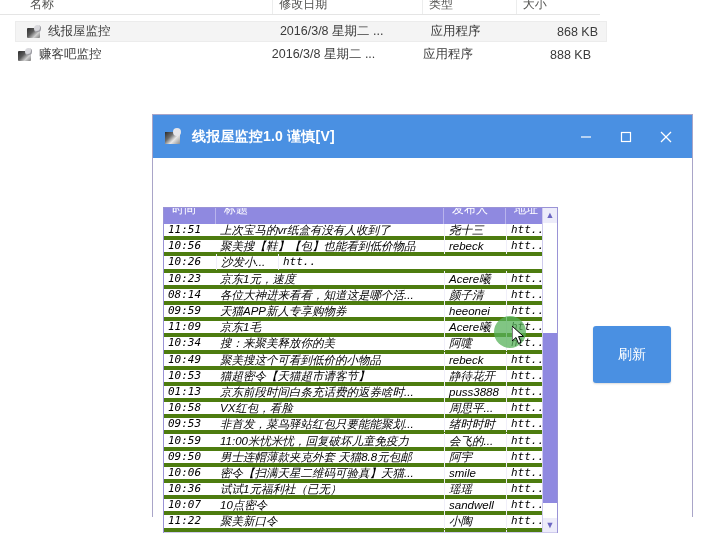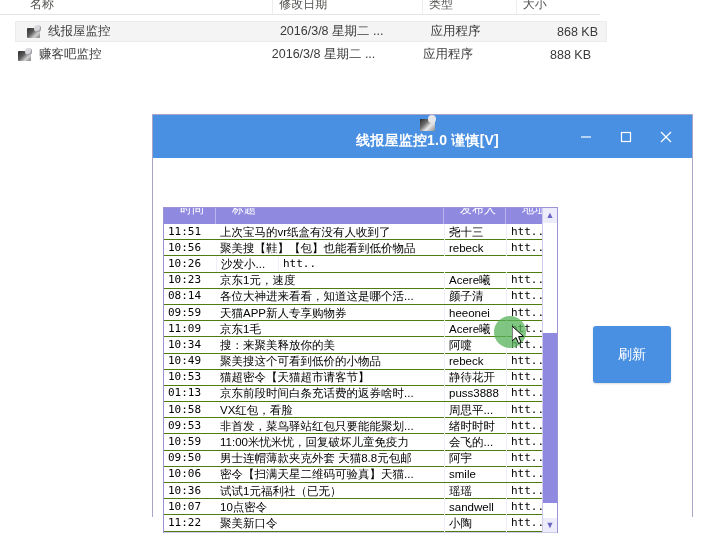--- a/index.html
+++ b/index.html
@@ -104,21 +104,20 @@
     background: #ffffff;
     border: 1px solid #a9a5c8;
     box-sizing: border-box;
   }
   .titlebar {
     position: relative;
     height: 43px;
     background: #4a90e2;
     display: flex;
     align-items: center;
-    flex-direction: column;
   }
   .title-icon {
     width: 17px; height: 17px;
     margin-left: 12px;
     position: relative;
     flex: none;
   }
   .title-icon .i1 {
     position: absolute; left: 0; top: 4px;
     width: 15px; height: 12px;
@@ -173,21 +172,21 @@
     display: flex;
     height: 16px;
     background: #8f89e0;
     color: #ffffff;
     font-size: 12px;
     align-items: center;
     box-sizing: border-box;
   }
   .lv-th {
     box-sizing: border-box;
-    padding-left: 16px;
+    padding-left: 8px;
     white-space: nowrap;
     overflow: hidden;
     height: 30px;
     line-height: 16px;
     border-right: 1px solid #b9b4ec;
   }
   .th-time  { width: 52px; }
   .th-title { width: 228px; }
   .th-pub   { width: 62px; }
   .th-url   { width: 38px; border-right: none; }
@@ -199,22 +198,23 @@
     height: 309px;
     overflow: hidden;
     background: #ffffff;
   }
   .lv-row {
     display: flex;
     height: 16.2px;
     font-size: 11.5px;
     color: #000000;
     align-items: center;
-    border-bottom: 1px solid #4d7c0f;
-    box-sizing: border-box;
+    border-bottom: 4px solid #4d7c0f;
+    box-sizing: border-box;
+    font-style: italic;
   }
   .td {
     box-sizing: border-box;
     padding-left: 4px;
     white-space: nowrap;
     overflow: hidden;
     height: 16px;
     line-height: 16px;
   }
   .td-time  { width: 52px; font-family: "DejaVu Sans Mono", monospace; font-size: 11px; }

